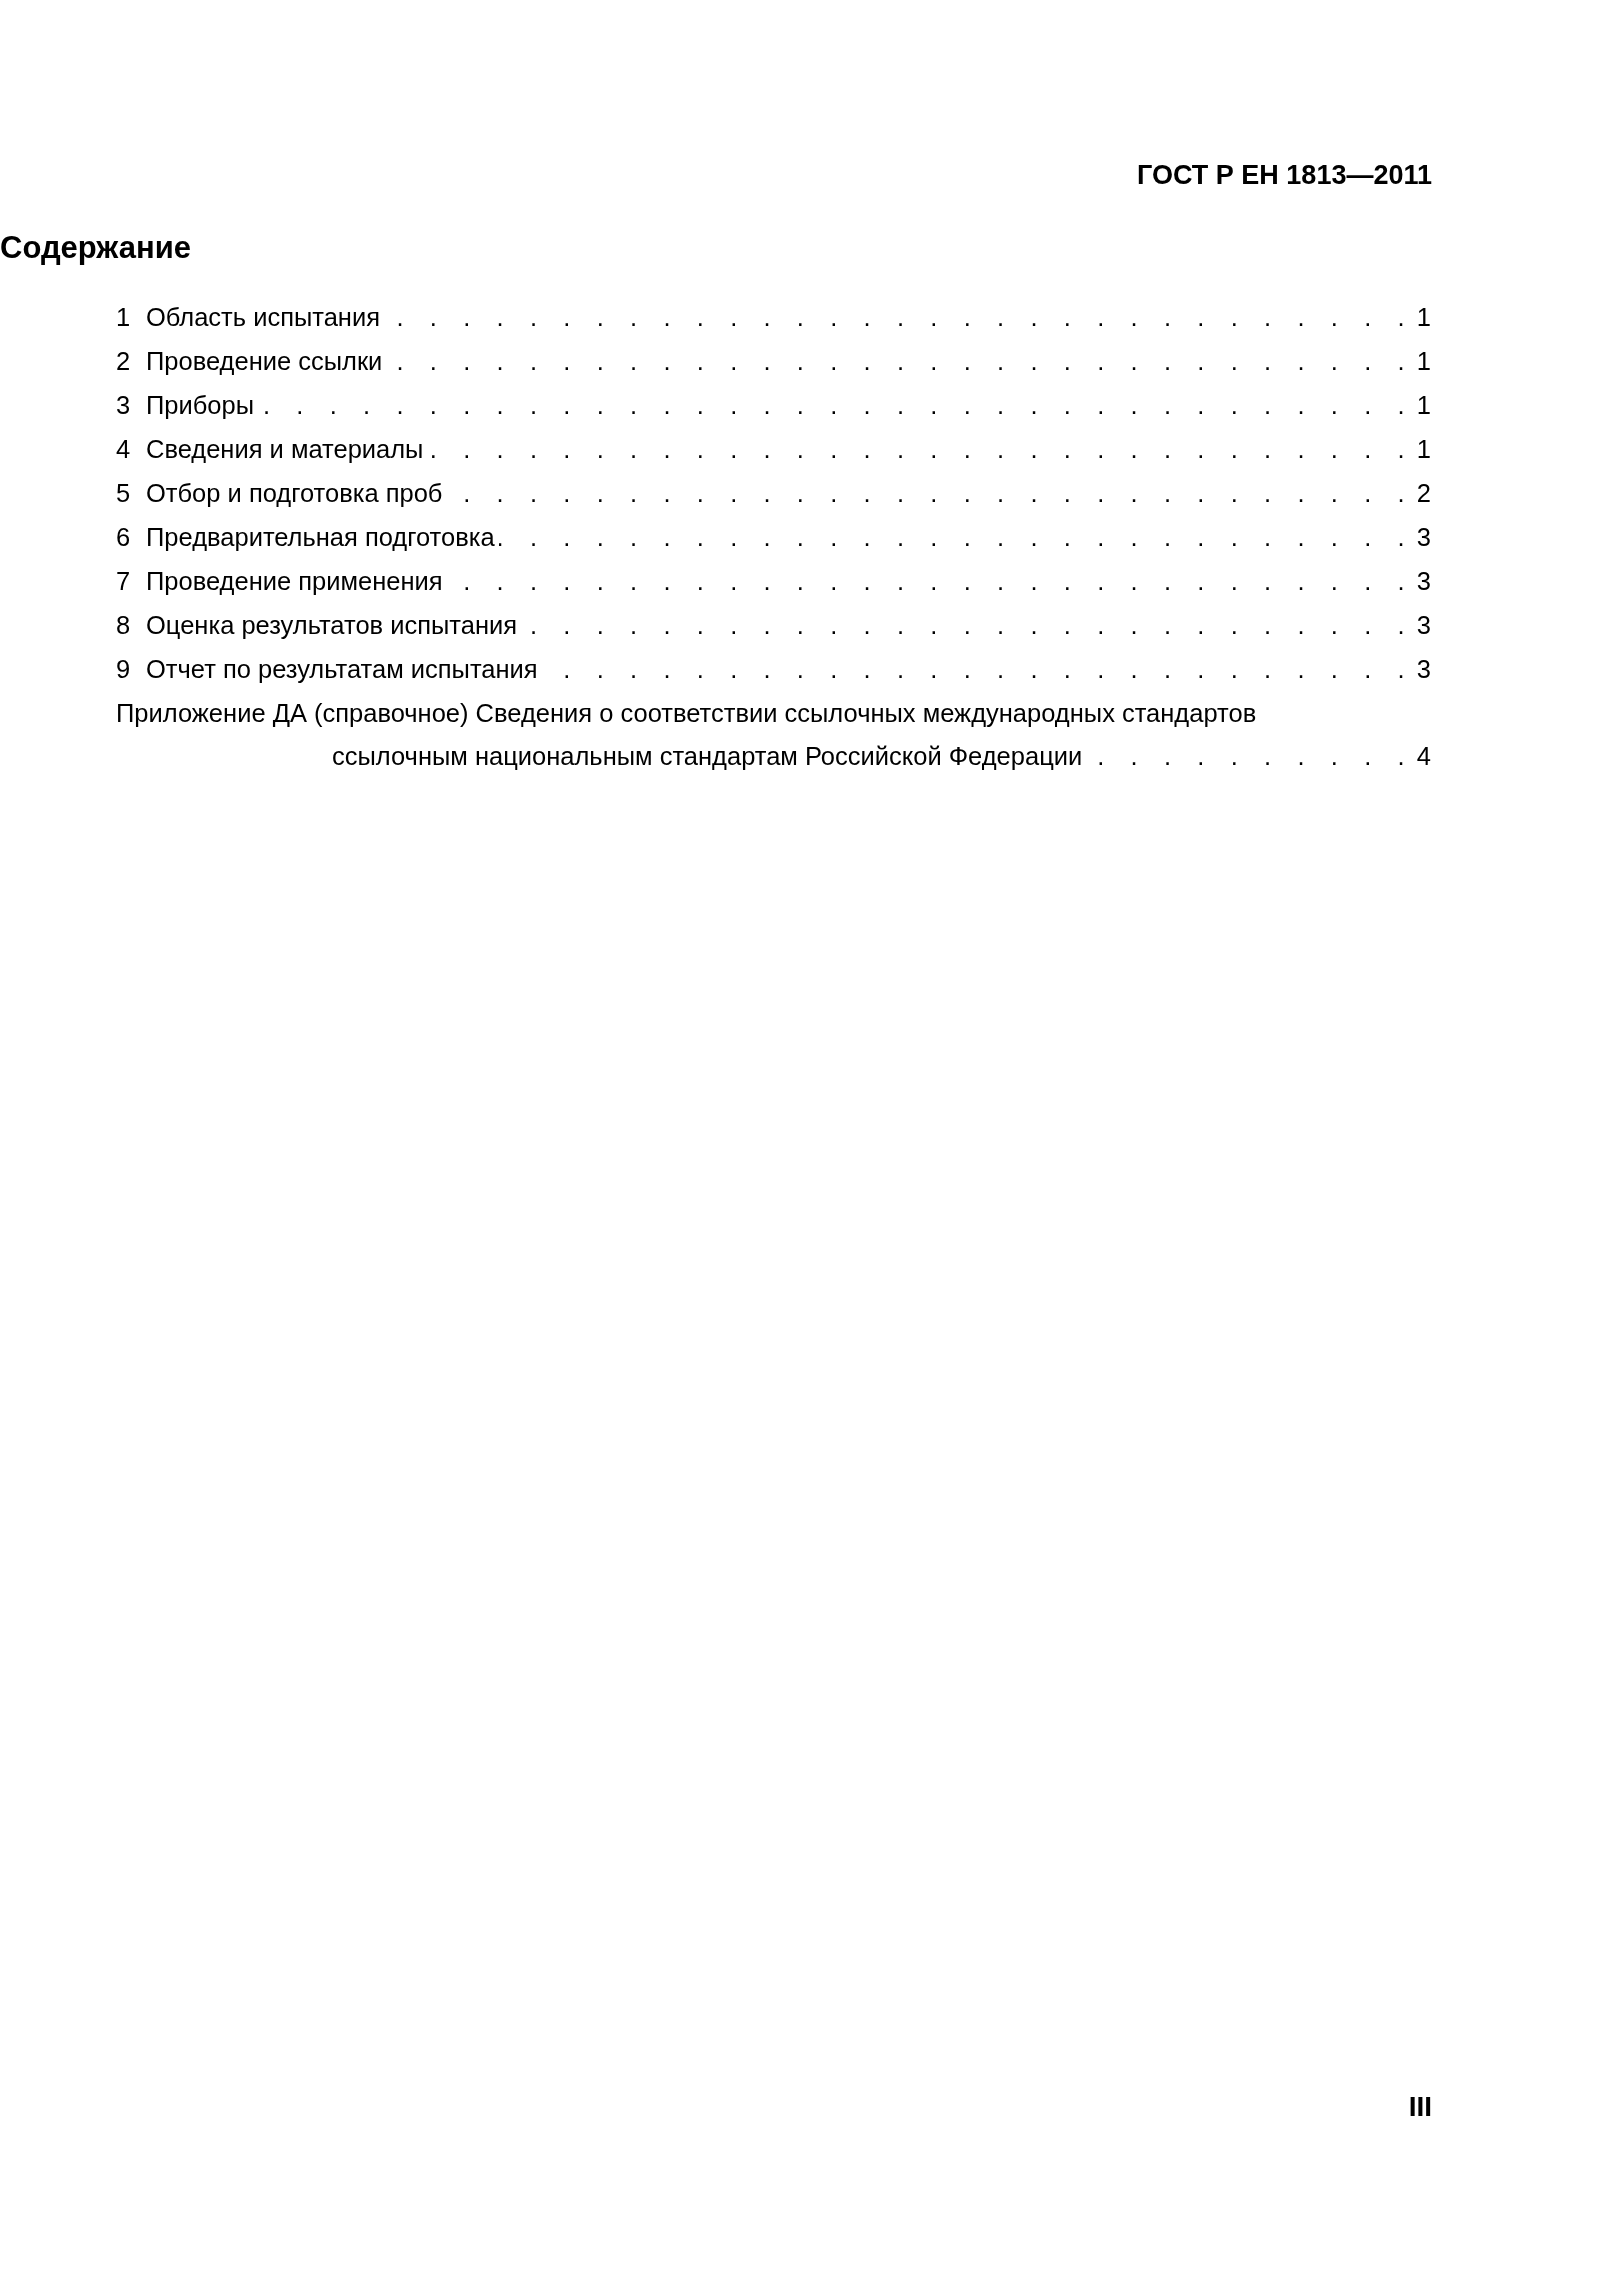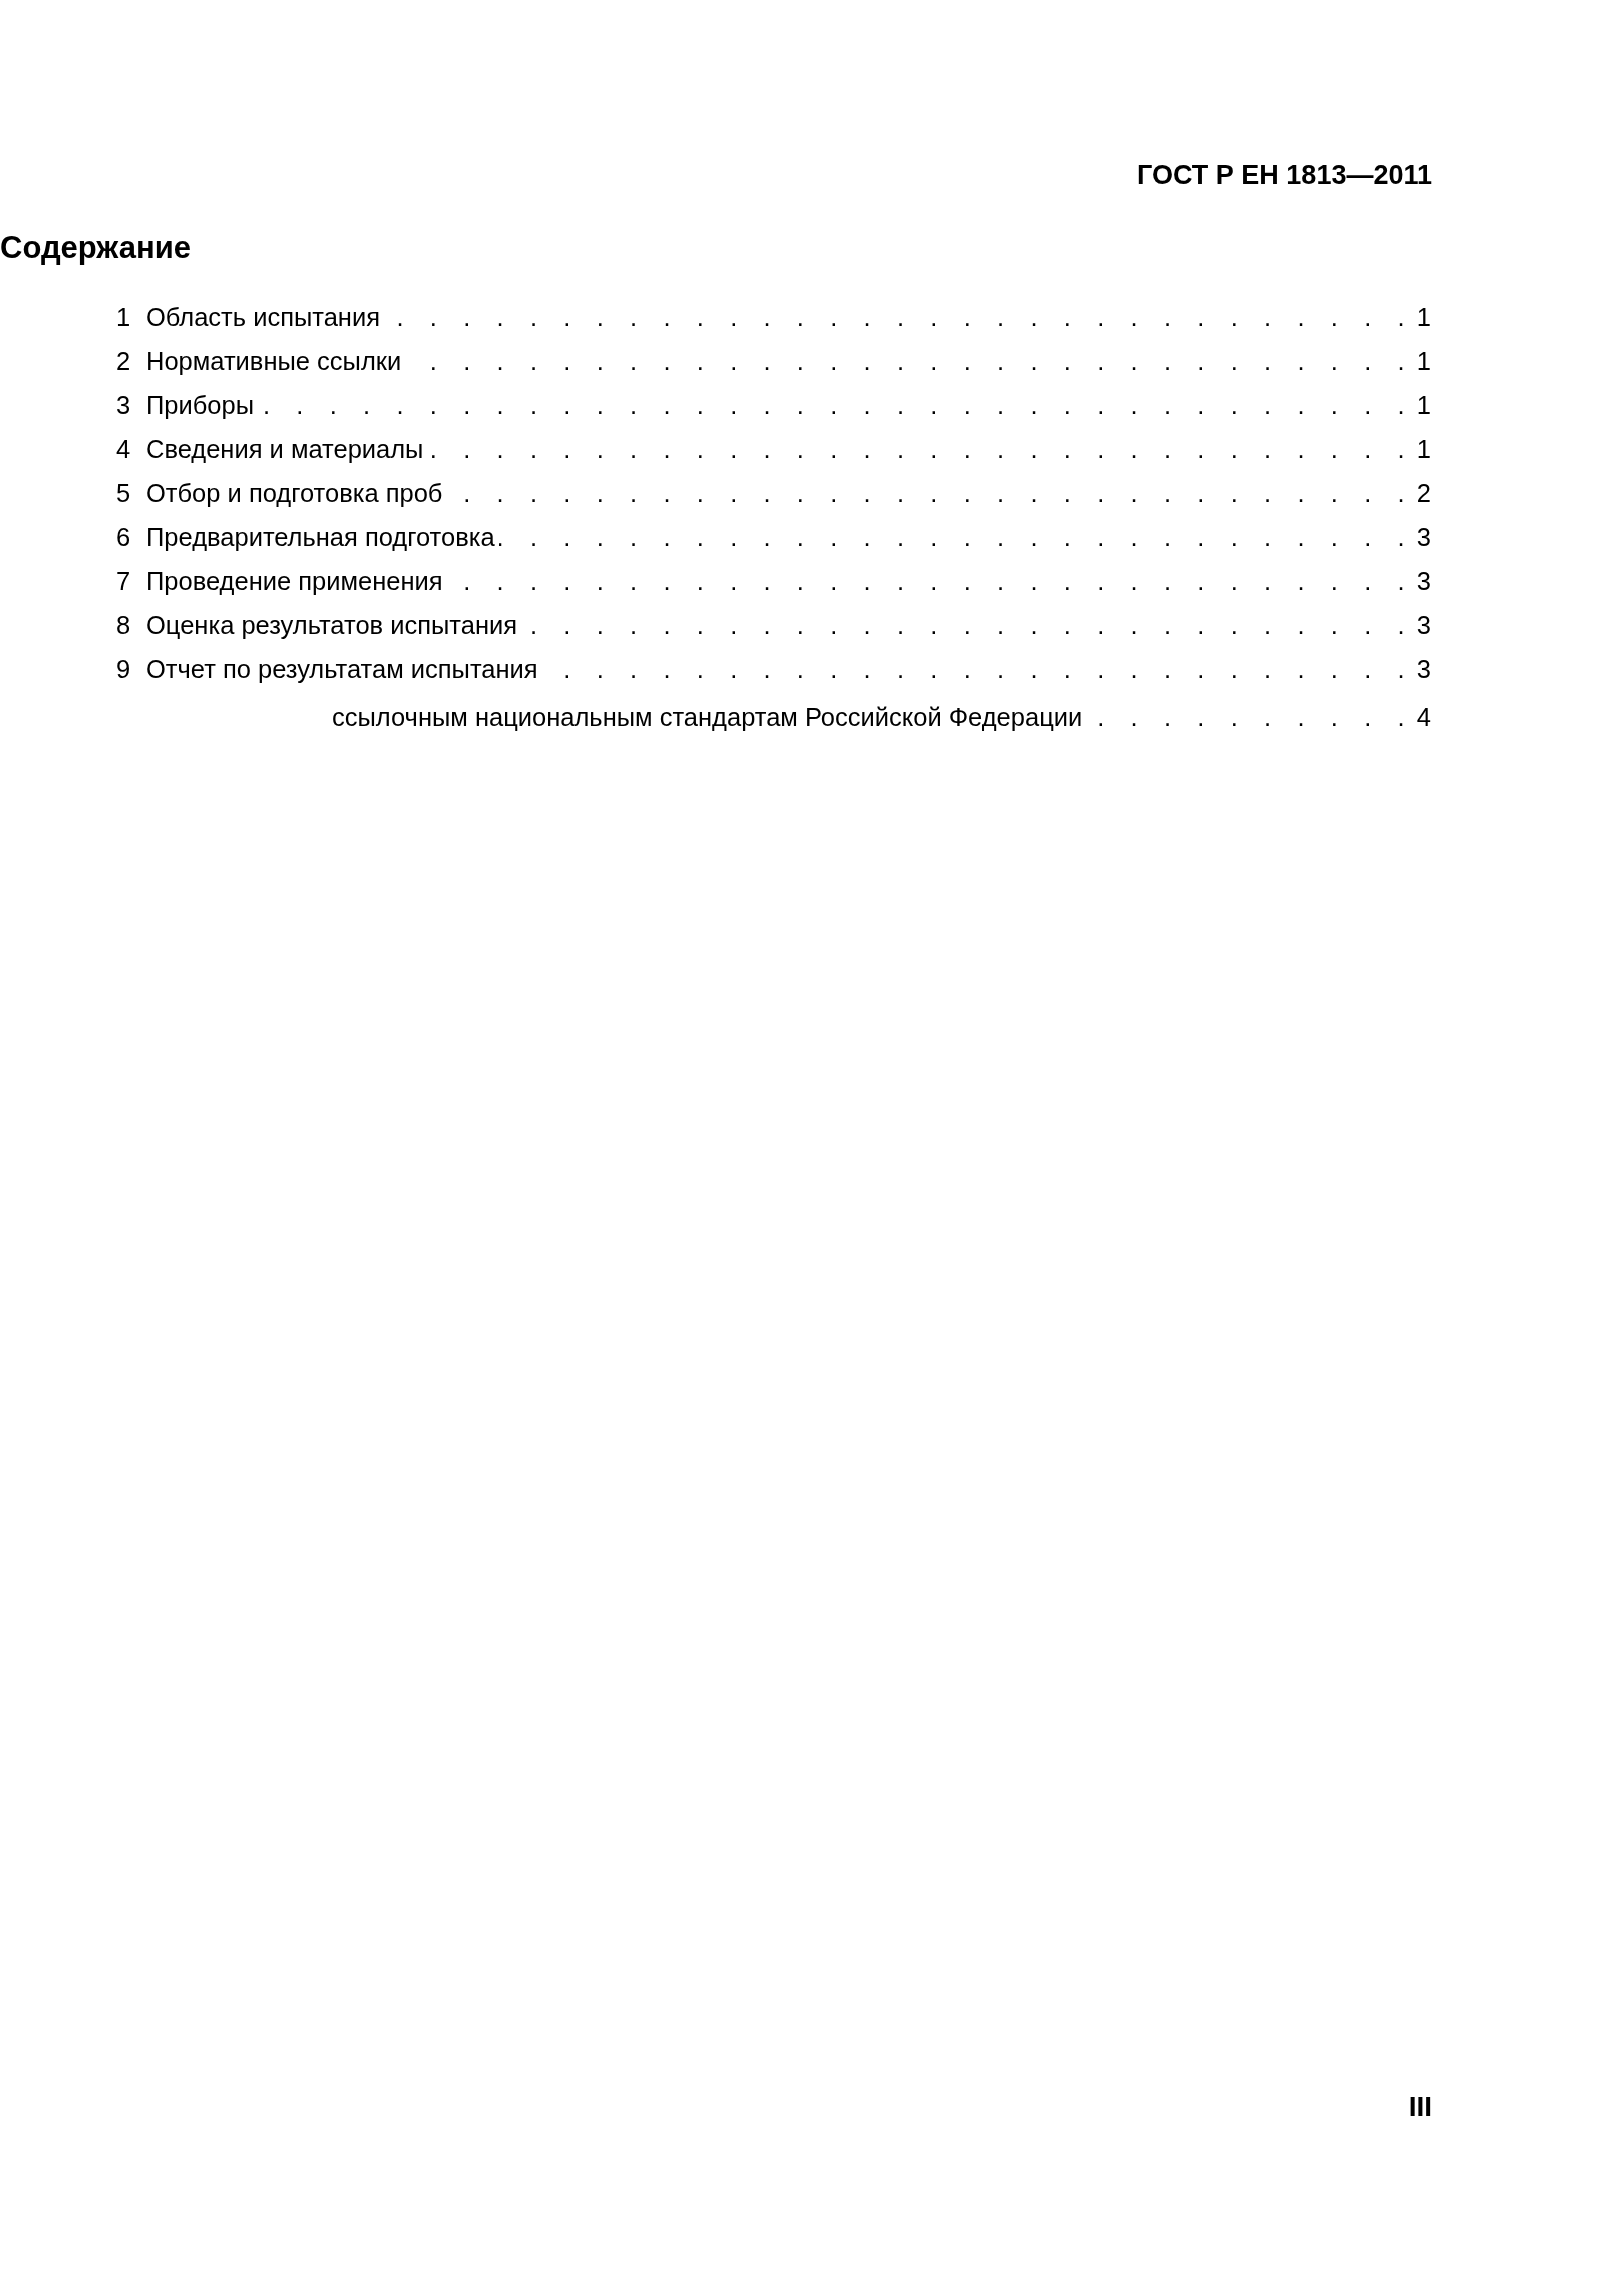--- a/index.html
+++ b/index.html
@@ -107,21 +107,21 @@
 
   <div class="toc-row">
     <span class="toc-num">1</span>
     <span class="toc-label">Область испытания</span>
     <span class="leader"></span>
     <span class="toc-page">1</span>
   </div>
 
   <div class="toc-row">
     <span class="toc-num">2</span>
-    <span class="toc-label">Нормативные ссылки</span>
+    <span class="toc-label">Проведение ссылки</span>
     <span class="leader"></span>
     <span class="toc-page">1</span>
   </div>
 
   <div class="toc-row">
     <span class="toc-num">3</span>
     <span class="toc-label">Приборы</span>
     <span class="leader"></span>
     <span class="toc-page">1</span>
   </div>
@@ -162,20 +162,21 @@
   </div>
 
   <div class="toc-row">
     <span class="toc-num">9</span>
     <span class="toc-label">Отчет по результатам испытания</span>
     <span class="leader"></span>
     <span class="toc-page">3</span>
   </div>
 
   <div class="appendix">
+    <div class="appendix-line1">Приложение ДА (справочное) Сведения о соответствии ссылочных международных стандартов</div>
     <div class="appendix-line2">
       <span class="toc-label">ссылочным национальным стандартам Российской Федерации</span>
       <span class="leader"></span>
       <span class="toc-page">4</span>
     </div>
   </div>
 
 </div>
 
 <div class="page-footer">III</div>

